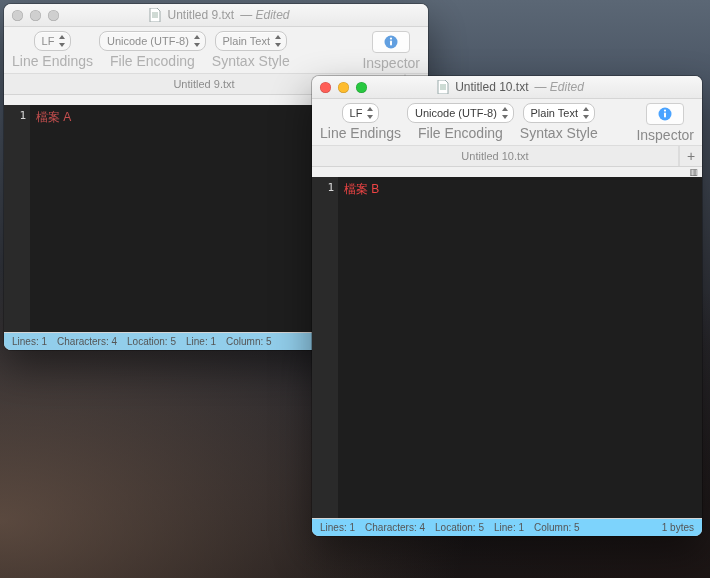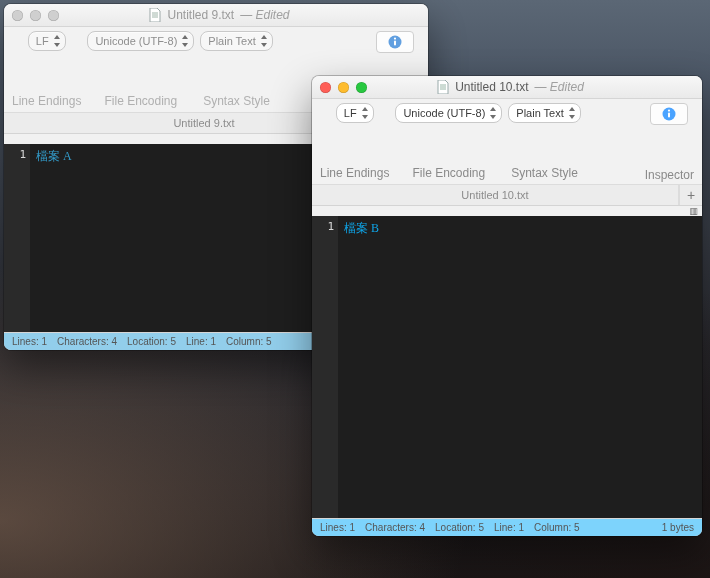--- a/index.html
+++ b/index.html
@@ -39,21 +39,21 @@
   .doc-icon { width: 12px; height: 14px; }
   .title-main { color: #5b5b5b; }
   .bg .title-main { color: #9b9b9b; }
   .title-sub { color: #a0a0a0; font-style: italic; }
 
   .toolbar {
     display: flex; align-items: flex-start; gap: 6px;
     padding: 4px 8px 2px; background: #f2f2f2; border-bottom: 1px solid #dcdcdc;
   }
   .tb-group { display: flex; flex-direction: column; align-items: center; gap: 2px; }
-  .tb-label { font-size: 12px; color: #8a8a8a; margin-top: 41px; }
+  .tb-label { font-size: 14px; color: #8a8a8a; }
   .bg .tb-label { color: #b0b0b0; }
   .sel {
     height: 18px; border: 1px solid #c9c9c9; border-radius: 8px; background: #fff;
     display: flex; align-items: center; padding: 0 4px 0 7px; gap: 4px; font-size: 11px; color: #3a3a3a;
     box-shadow: 0 1px 0 rgba(255,255,255,.6) inset;
   }
   .bg .sel { color: #8e8e8e; background: #f7f7f7; }
   .sel .arrows { width: 8px; height: 14px; }
   .spacer { flex: 1; }
   .inspector-btn {
@@ -77,22 +77,22 @@
   .split-hint .sq { font-size: 9px; color:#5b5b5b; }
 
   .editor {
     flex: 1; display: flex; background: #1e1e1e; min-height: 0;
   }
   .gutter {
     width: 22px; background: #2a2a2a; color: #d8d8d8; font-size: 11px; text-align: right; padding: 4px 4px 0 0;
     font-family: Menlo, Consolas, monospace;
   }
   .code {
-    flex: 1; color: #0ea5e9; font-size: 12px; padding: 4px 6px 16px;
-    font-family: Liberation Serif, serif; white-space: pre;
+    flex: 1; color: #ef4444; font-size: 12px; padding: 4px 6px 16px;
+    font-family: Liberation Sans, sans-serif; white-space: pre;
   }
 
   .status {
     height: 17px; background: #7dd3fc; border-top: 1px solid #d6d6d6;
     display: flex; align-items: center; gap: 10px; padding: 0 8px;
     font-size: 10px; color: #555;
   }
   .status .right { margin-left: auto; }
 </style>
 </head>

